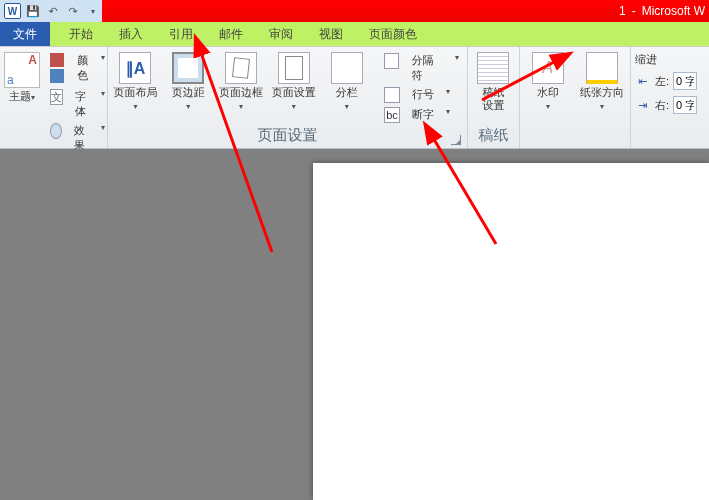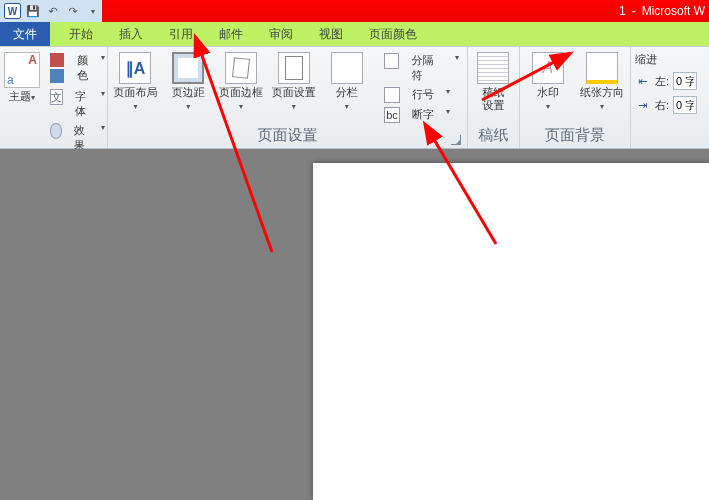--- a/index.html
+++ b/index.html
@@ -170,21 +170,20 @@
     <div class="group-body">
       <div class="big-btn">
         <div class="icn" style="color:#c99;font-style:italic">A</div>
         <div class="lbl"><span>水印</span><br><span class="drop-tri">▾</span></div>
       </div>
       <div class="big-btn">
         <div class="icn" style="background:#fff;border-bottom:4px solid #fc0"></div>
         <div class="lbl"><span>纸张方向</span><br><span class="drop-tri">▾</span></div>
       </div>
     </div>
-    <div class="group-label">页面背景</div>
   </div>
 
   <div class="group indent-group" style="border-right:none">
     <div class="group-body" style="flex-direction:column;gap:4px;align-items:flex-start">
       <div style="font-size:11px;color:#333">缩进</div>
       <div class="indent-row">
         <span class="indent-icn">⇤</span>
         <span>左:</span>
         <input value="0 字" style="">
       </div>

